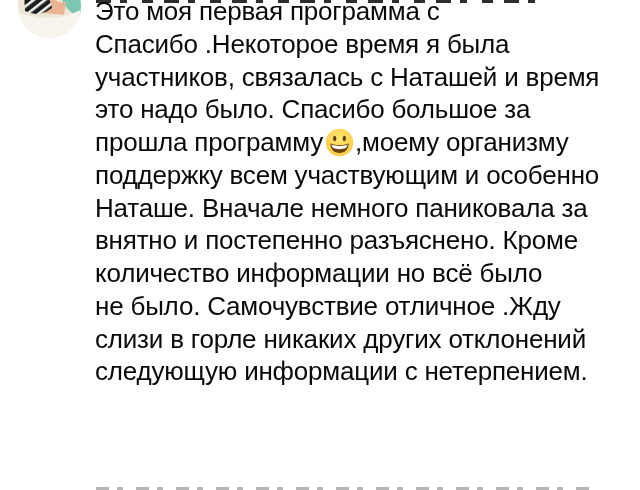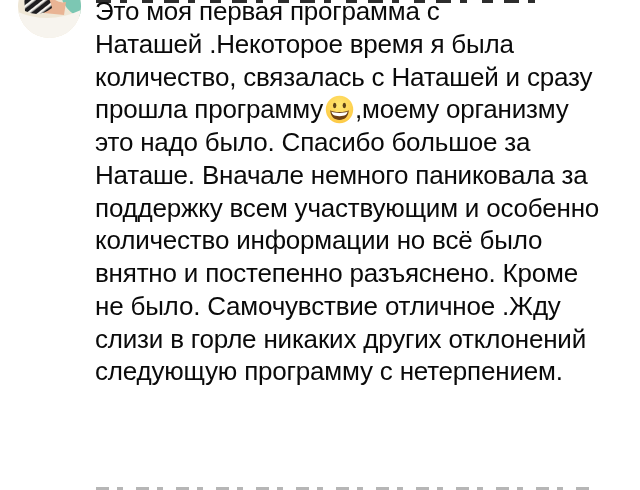--- a/index.html
+++ b/index.html
@@ -95,40 +95,40 @@
       <path d="M28 14 Q37 30 48 27 L46 40 L26 38 Z" fill="#e9b494"></path>
       <path d="M10 0 L36 0 Q34 5 28 7 Q17 9 10 0 Z" fill="#30231c"></path>
       <path d="M44 0 L52 0 Q51 7 46 10 Z" fill="#3a2a20"></path>
       <path d="M6 19 Q17 10 28 19 Q33 26 34 33 Q21 43 7 36 Z" fill="url(#st)"></path>
       <path d="M0 37 Q31 50 63 35 L63 63 L0 63 Z" fill="#f7f4ee"></path>
     </svg>
   </div>
 
   <div class="text-block">
     <div class="line">Это моя первая программа с</div>
-    <div class="line">Наташей .Некоторое время я была</div>
-    <div class="line">количество, связалась с Наташей и сразу</div>
+    <div class="line">Спасибо .Некоторое время я была</div>
+    <div class="line">участников, связалась с Наташей и время</div>
+    <div class="line">это надо было. Спасибо большое за</div>
     <div class="line"><span>прошла программу</span><span class="emoji"><svg viewBox="0 0 36 36" xmlns="http://www.w3.org/2000/svg" aria-hidden="true">
         <defs>
           <radialGradient id="eg" cx="50%" cy="35%" r="75%">
             <stop offset="0%" stop-color="#ffe772"></stop>
             <stop offset="100%" stop-color="#fdc53e"></stop>
           </radialGradient>
         </defs>
         <circle cx="18" cy="18" r="17" fill="url(#eg)"></circle>
         <ellipse cx="12" cy="13" rx="2.1" ry="3.3" fill="#5d4118"></ellipse>
         <ellipse cx="24" cy="13" rx="2.1" ry="3.3" fill="#5d4118"></ellipse>
         <path d="M6.5 19 C10 22 26 22 29.5 19 C29 27.5 24 31 18 31 C12 31 7 27.5 6.5 19 Z" fill="#6e4112"></path>
         <path d="M8 20.6 C12 23 24 23 28 20.6 C27.6 24.4 25 26.4 18 26.4 C11 26.4 8.4 24.4 8 20.6 Z" fill="#ffffff"></path>
       </svg></span><span>,моему организму</span></div>
-    <div class="line">это надо было. Спасибо большое за</div>
+    <div class="line">поддержку всем участвующим и особенно</div>
     <div class="line">Наташе. Вначале немного паниковала за</div>
-    <div class="line">поддержку всем участвующим и особенно</div>
+    <div class="line">внятно и постепенно разъяснено. Кроме</div>
     <div class="line">количество информации но всё было</div>
-    <div class="line">внятно и постепенно разъяснено. Кроме</div>
     <div class="line">не было. Самочувствие отличное .Жду</div>
     <div class="line">слизи в горле никаких других отклонений</div>
-    <div class="line">следующую программу с нетерпением.</div>
+    <div class="line">следующую информации с нетерпением.</div>
   </div>
 
   <div class="bottom-fragment"></div>
 
 </div>
 
 </body></html>

